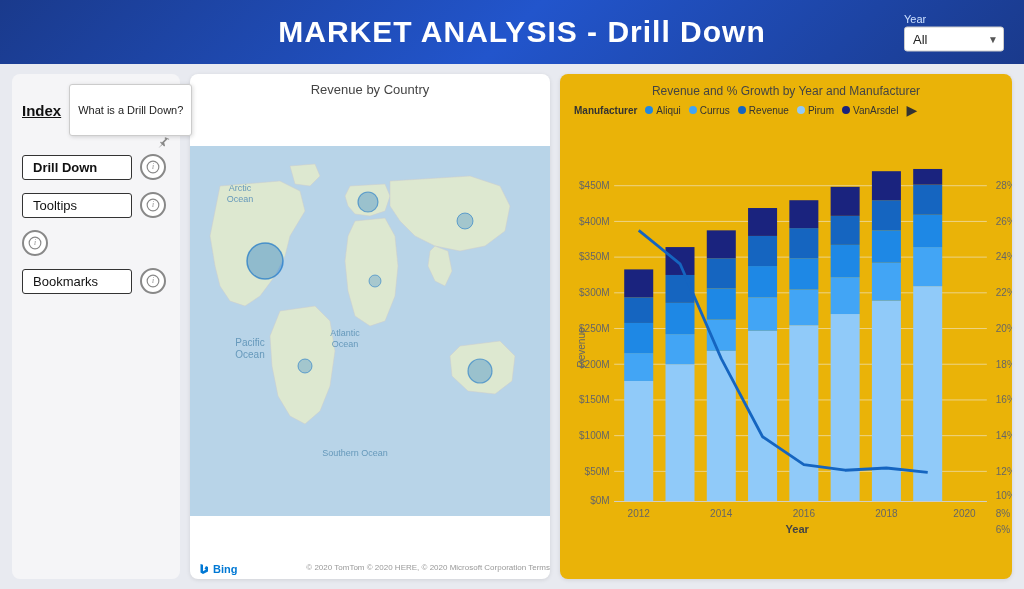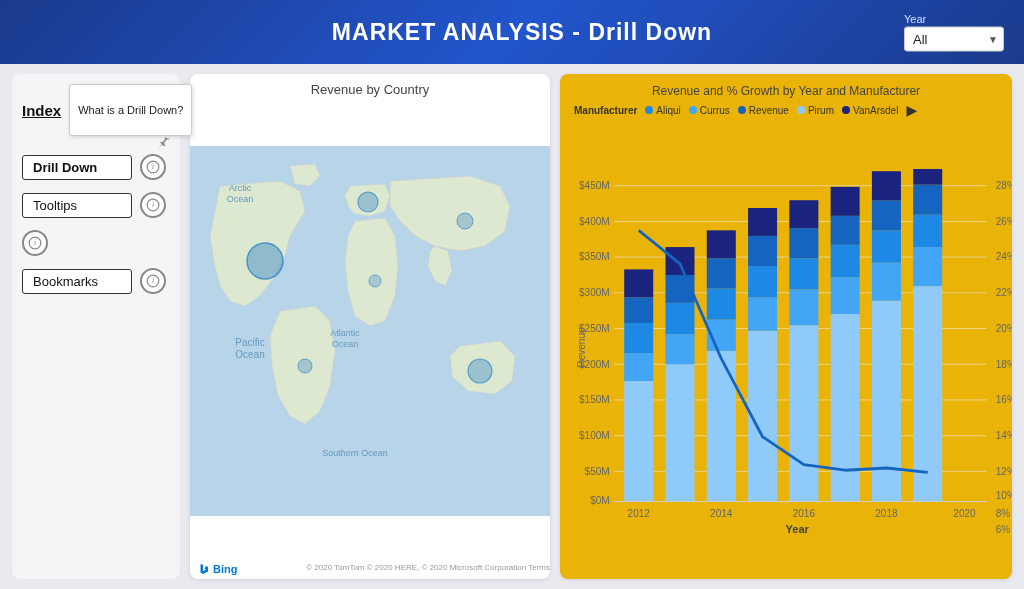--- a/index.html
+++ b/index.html
@@ -16,21 +16,21 @@
       color: white;
       display: flex;
       align-items: center;
       justify-content: center;
       padding: 10px 20px;
       height: 64px;
       position: relative;
     }
 
     .header-title {
-      font-size: 23px;
+      font-size: 30px;
       font-weight: 800;
       letter-spacing: 1px;
       margin-left: 20px;
     }
 
     .year-control {
       position: absolute;
       right: 20px;
       top: 50%;
       transform: translateY(-50%);

